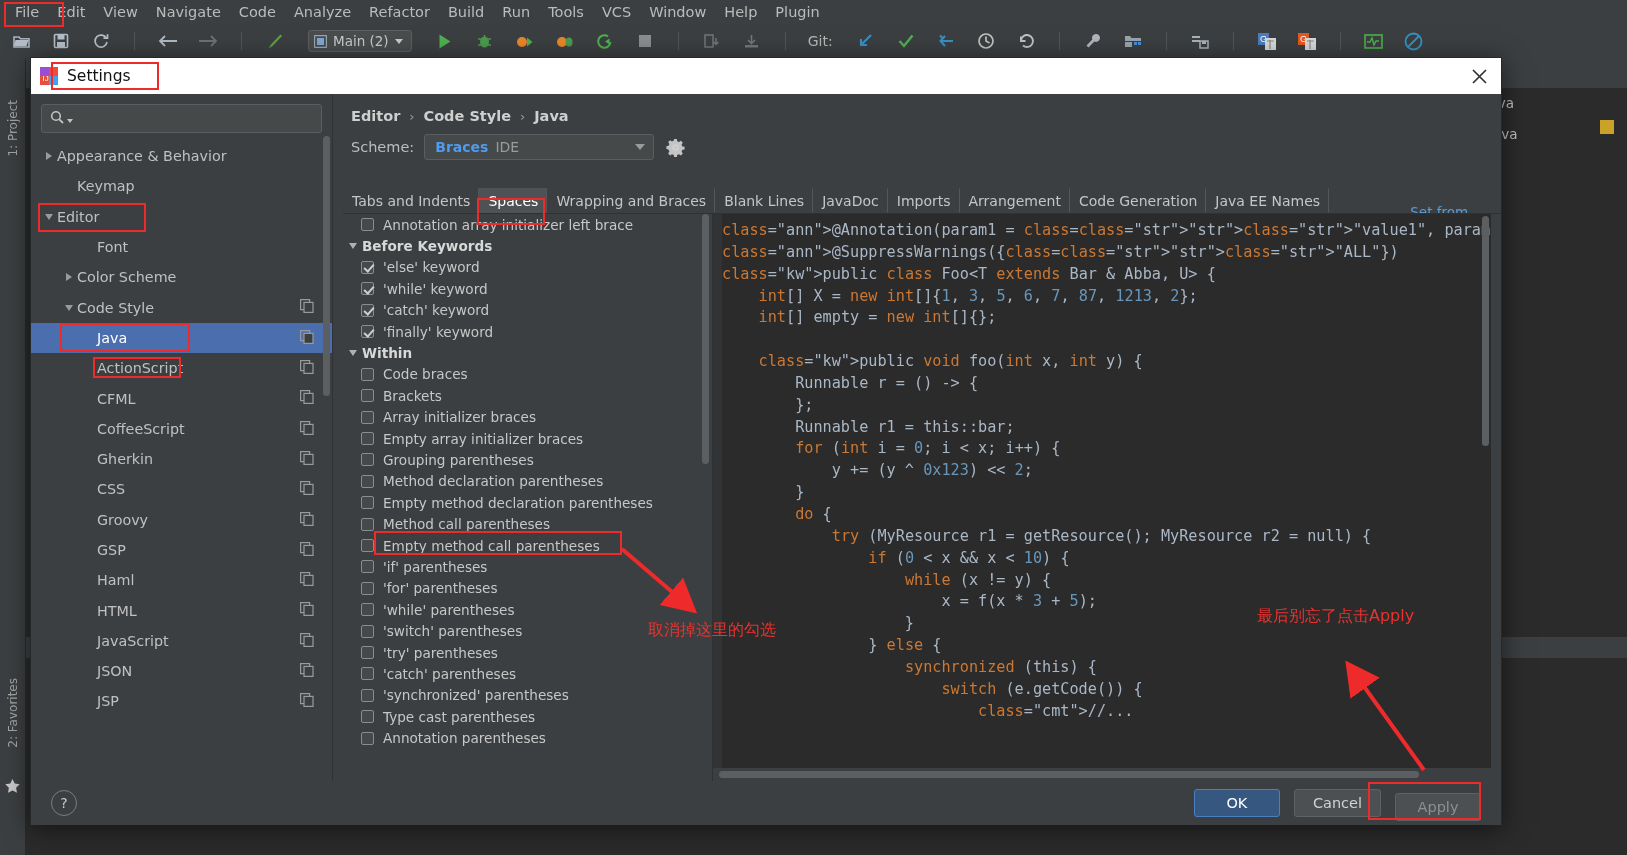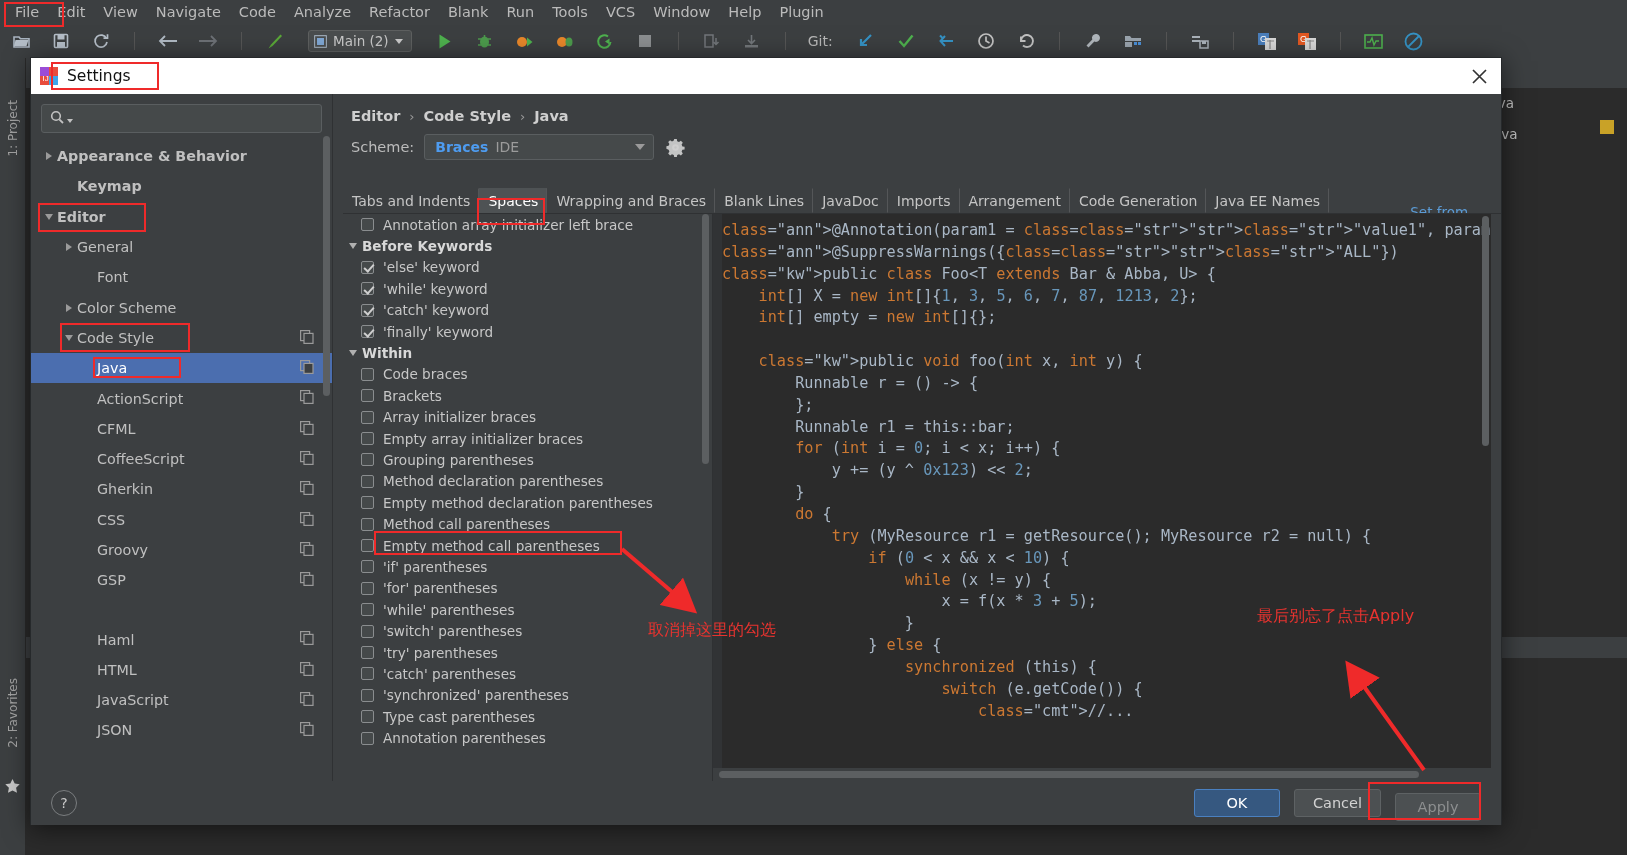--- a/index.html
+++ b/index.html
@@ -92,21 +92,21 @@
     height: 30.3px; display: flex; align-items: center; position: relative;
     color: #c0c0c0; font-size: 14.3px; padding-left: 10px;
   }
   .tree-row.sel { background: #4b6eaf; color: #ffffff; }
   .tree-row .arrow {
     width: 16px; flex: 0 0 16px; display: flex; align-items: center; justify-content: center;
   }
   .tri-r { width: 0; height: 0; border-left: 6px solid #9a9a9a; border-top: 4.5px solid transparent; border-bottom: 4.5px solid transparent; }
   .tri-d { width: 0; height: 0; border-top: 6px solid #9a9a9a; border-left: 4.5px solid transparent; border-right: 4.5px solid transparent; }
   .tree-label { white-space: nowrap; }
-  .tree-label.bold { font-weight: bold; }
+  .tree-label.bold { font-weight: normal; }
   .copy-ic { position: absolute; right: 18px; top: 7px; }
   .tree-scrollbar {
     position: absolute; right: 2px; top: 42px; width: 7px; height: 260px;
     background: #5c5f61; border-radius: 4px;
   }
 
   
   .right { flex: 1; display: flex; flex-direction: column; background: #3c3f41; position: relative; }
   .crumbs { padding: 14px 0 0 18px; display: flex; align-items: center; gap: 9px; }
   .crumb { color: #cfcfcf; font-size: 14.5px; font-weight: bold; }
@@ -218,21 +218,21 @@
 <div id="root">
 
   <div class="ide-menubar">
     <div class="menu-item">File</div>
     <div class="menu-item">Edit</div>
     <div class="menu-item">View</div>
     <div class="menu-item">Navigate</div>
     <div class="menu-item">Code</div>
     <div class="menu-item">Analyze</div>
     <div class="menu-item">Refactor</div>
-    <div class="menu-item">Blank</div>
+    <div class="menu-item">Build</div>
     <div class="menu-item">Run</div>
     <div class="menu-item">Tools</div>
     <div class="menu-item">VCS</div>
     <div class="menu-item">Window</div>
     <div class="menu-item">Help</div>
     <div class="menu-item">Plugin</div>
   </div>
 
   <div class="ide-toolbar">
     <div class="tb-ic">
@@ -471,26 +471,20 @@
             <div class="tree-row" style="padding-left: 30px;">
               <span class="arrow"></span>
               <span class="tree-label bold">Keymap</span>
             </div>
             <div class="tree-row" style="padding-left: 10px;">
               <span class="arrow">
                 <span class="tri-d"></span>
               </span>
               <span class="tree-label bold">Editor</span>
             </div>
-            <div class="tree-row" style="padding-left: 30px;">
-              <span class="arrow">
-                <span class="tri-r"></span>
-              </span>
-              <span class="tree-label">General</span>
-            </div>
             <div class="tree-row" style="padding-left: 50px;">
               <span class="arrow"></span>
               <span class="tree-label">Font</span>
             </div>
             <div class="tree-row" style="padding-left: 30px;">
               <span class="arrow">
                 <span class="tri-r"></span>
               </span>
               <span class="tree-label">Color Scheme</span>
             </div>
@@ -561,21 +555,21 @@
                 </svg></span>
             </div>
             <div class="tree-row" style="padding-left: 50px;">
               <span class="arrow"></span>
               <span class="tree-label">GSP</span>
               <span class="copy-ic"><svg width="14" height="14" viewBox="0 0 14 14">
                   <rect x="0.6" y="0.6" width="9" height="10" fill="none" stroke="#9a9a9a" stroke-width="1.2"></rect>
                   <rect x="4" y="3.4" width="9" height="10" fill="#3c3f41" stroke="#9a9a9a" stroke-width="1.2"></rect>
                 </svg></span>
             </div>
-            <div class="tree-row" style="padding-left: 50px; margin-top: 29px;">
+            <div class="tree-row" style="padding-left: 50px;">
               <span class="arrow"></span>
               <span class="tree-label">Haml</span>
               <span class="copy-ic"><svg width="14" height="14" viewBox="0 0 14 14">
                   <rect x="0.6" y="0.6" width="9" height="10" fill="none" stroke="#9a9a9a" stroke-width="1.2"></rect>
                   <rect x="4" y="3.4" width="9" height="10" fill="#3c3f41" stroke="#9a9a9a" stroke-width="1.2"></rect>
                 </svg></span>
             </div>
             <div class="tree-row" style="padding-left: 50px;">
               <span class="arrow"></span>
               <span class="tree-label">HTML</span>

